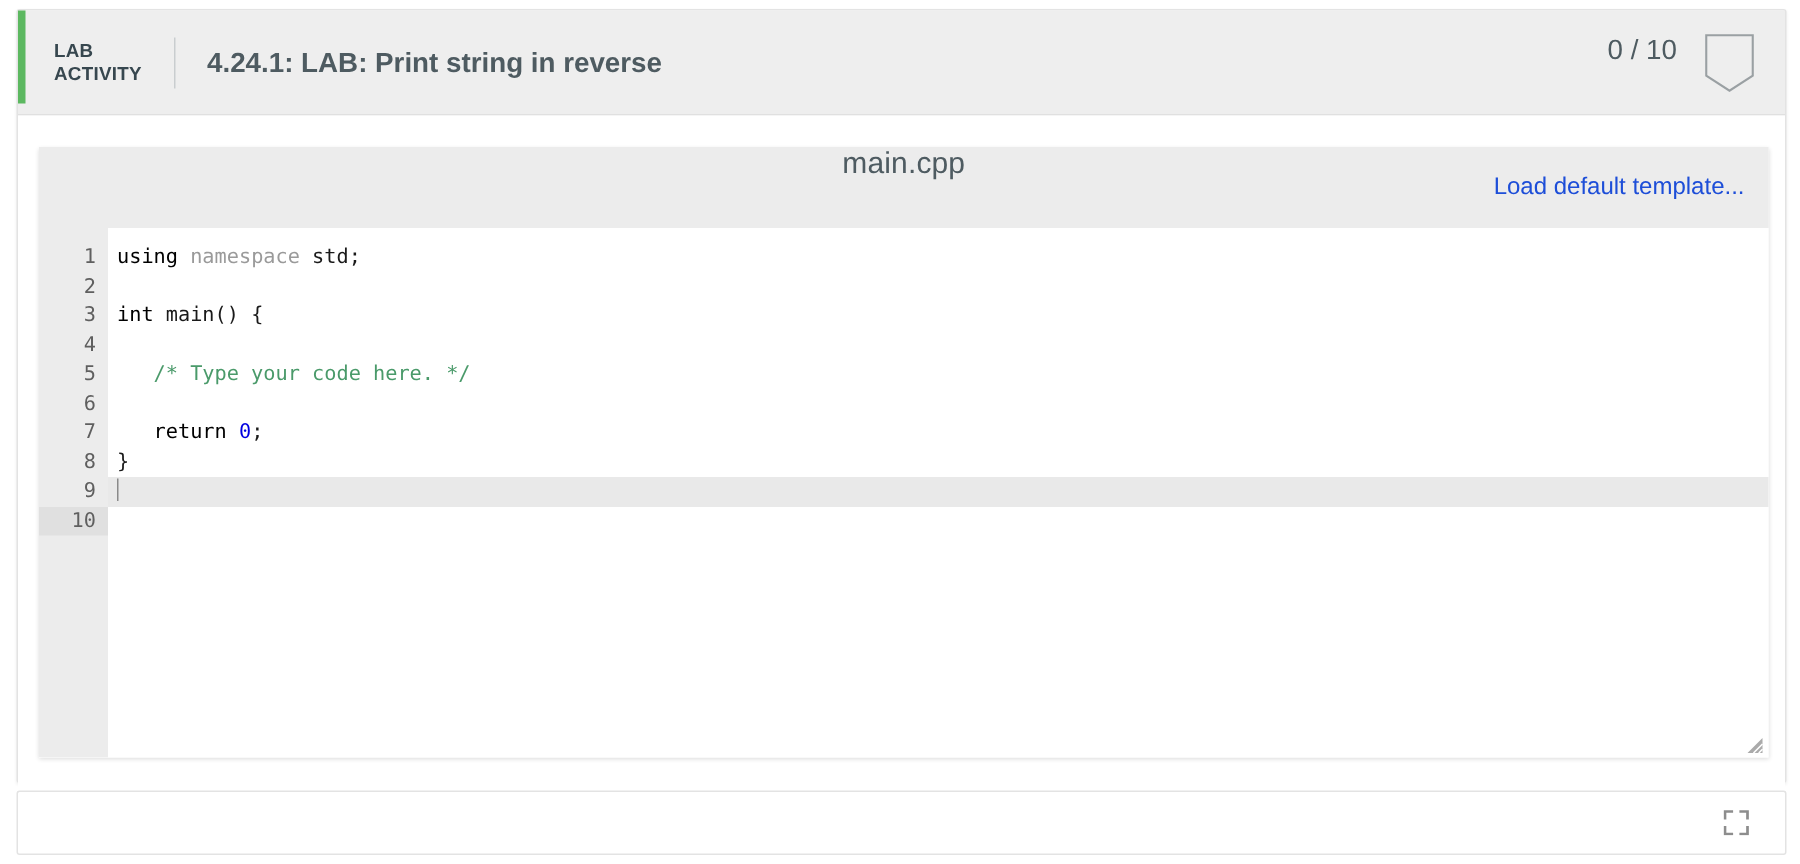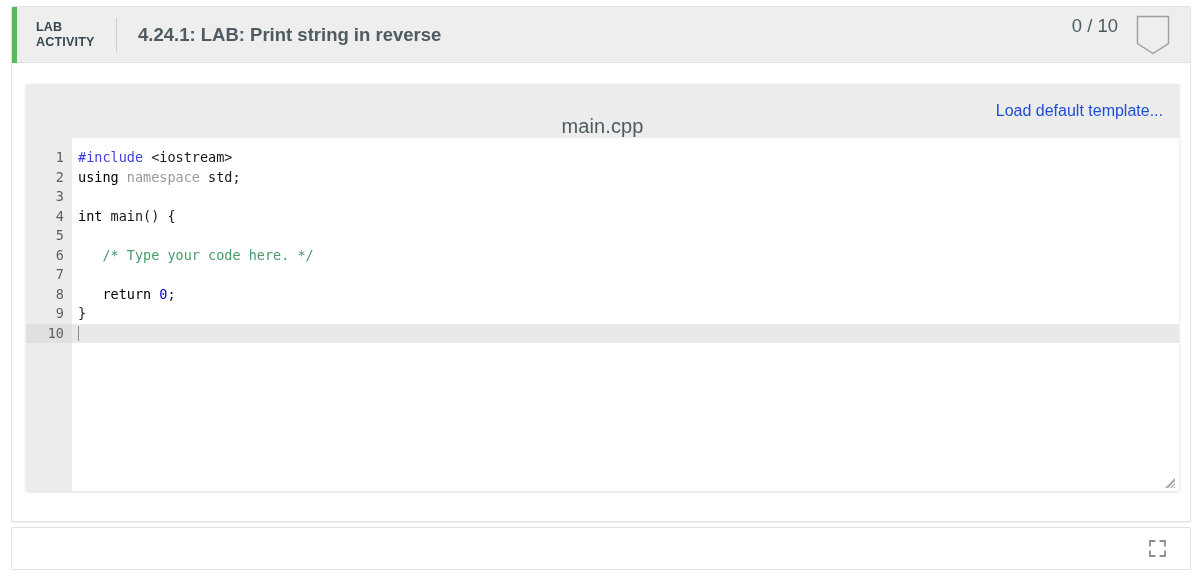--- a/index.html
+++ b/index.html
@@ -31,21 +31,21 @@
     background: #ffffff;
     border: 1px solid #e3e3e3;
     border-radius: 2px;
     box-sizing: border-box;
     box-shadow: 0 1px 2px rgba(0,0,0,0.06);
   }
 
   
   .activity-header {
     position: relative;
-    height: 56px;
+    height: 70px;
     background: #eeeeee;
     border-bottom: 1px solid #e0e0e0;
     display: flex;
     align-items: center;
     box-sizing: border-box;
   }
   .green-bar {
     position: absolute;
     left: 0;
     top: 0;
@@ -112,21 +112,21 @@
     top: 21px;
     width: 1153px;
     background: #ffffff;
     box-shadow: 0 1px 3px rgba(0,0,0,0.14);
   }
   .editor-header {
     position: relative;
     height: 54px;
     background: #ececec;
     display: flex;
-    align-items: flex-end;
+    align-items: flex-start;
     justify-content: center;
     box-sizing: border-box;
   }
   .editor-filename {
     font-size: 20px;
     color: #4e5b61;
     letter-spacing: 0.1px;
   }
   .load-template {
     position: absolute;
@@ -287,21 +287,20 @@
               <div class="ln">3</div>
               <div class="ln">4</div>
               <div class="ln">5</div>
               <div class="ln">6</div>
               <div class="ln">7</div>
               <div class="ln">8</div>
               <div class="ln">9</div>
               <div class="ln active">10</div>
             </div>
           <div class="code-pane" id="codepane">
-              <div class="code-line"><span class="tok-pp">#include</span><span class="tok-plain"> </span><span class="tok-plain">&lt;iostream&gt;</span></div>
               <div class="code-line"><span class="tok-kw">using</span><span class="tok-plain"> </span><span class="tok-ns">namespace</span><span class="tok-plain"> </span><span class="tok-plain">std;</span></div>
               <div class="code-line">&nbsp;</div>
               <div class="code-line"><span class="tok-kw">int</span><span class="tok-plain"> </span><span class="tok-plain">main() {</span></div>
               <div class="code-line">&nbsp;</div>
               <div class="code-line"><span class="tok-cm">   /* Type your code here. */</span></div>
               <div class="code-line">&nbsp;</div>
               <div class="code-line"><span class="tok-plain">   </span><span class="tok-kw">return</span><span class="tok-plain"> </span><span class="tok-num">0</span><span class="tok-plain">;</span></div>
               <div class="code-line"><span class="tok-plain">}</span></div>
               <div class="code-line active"><span class="caret"></span></div>
             </div>

